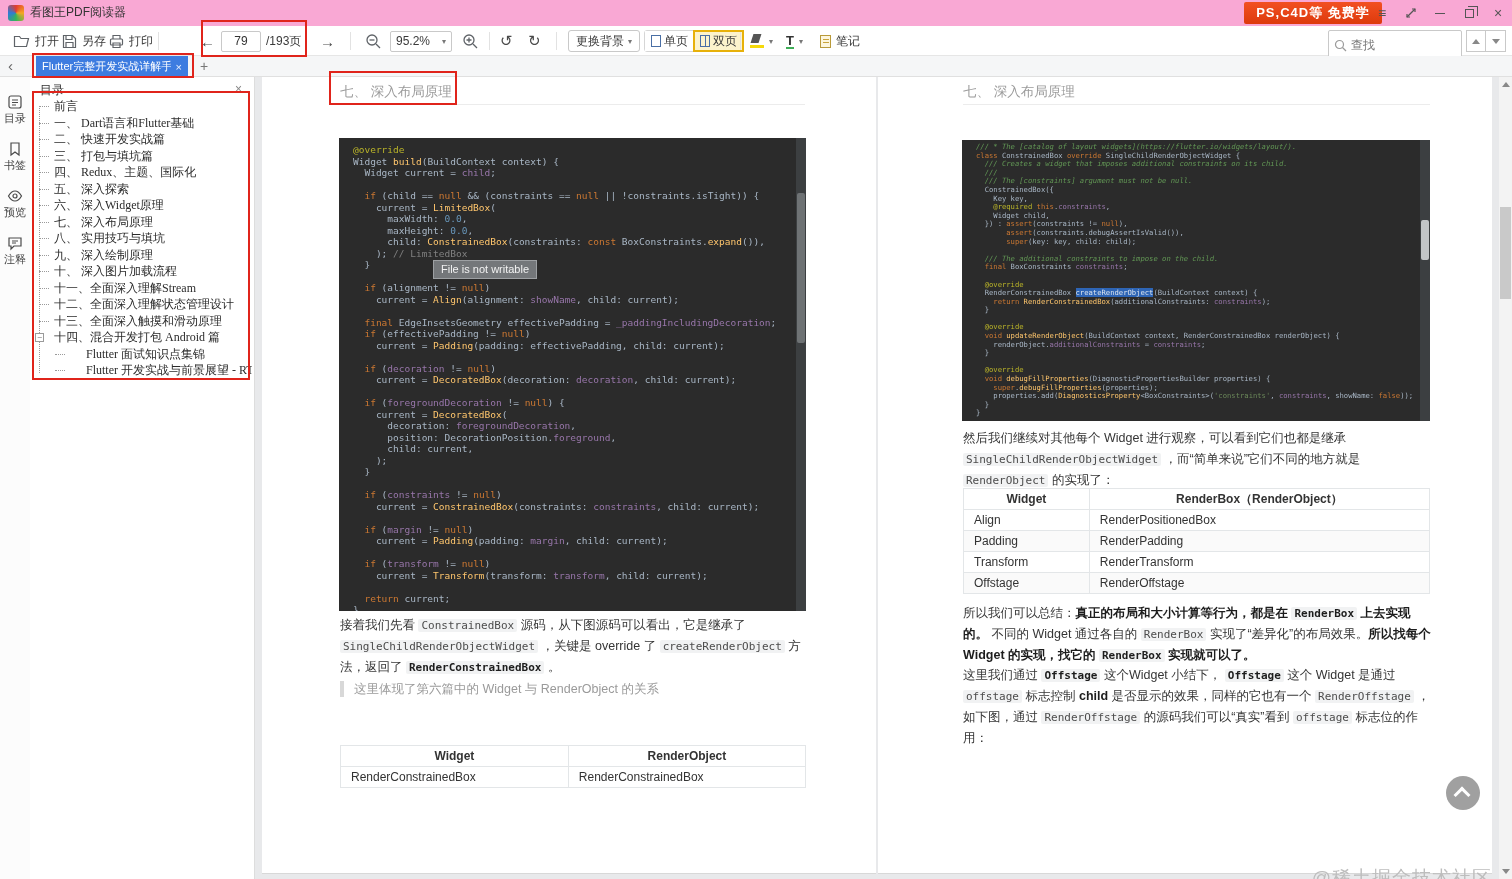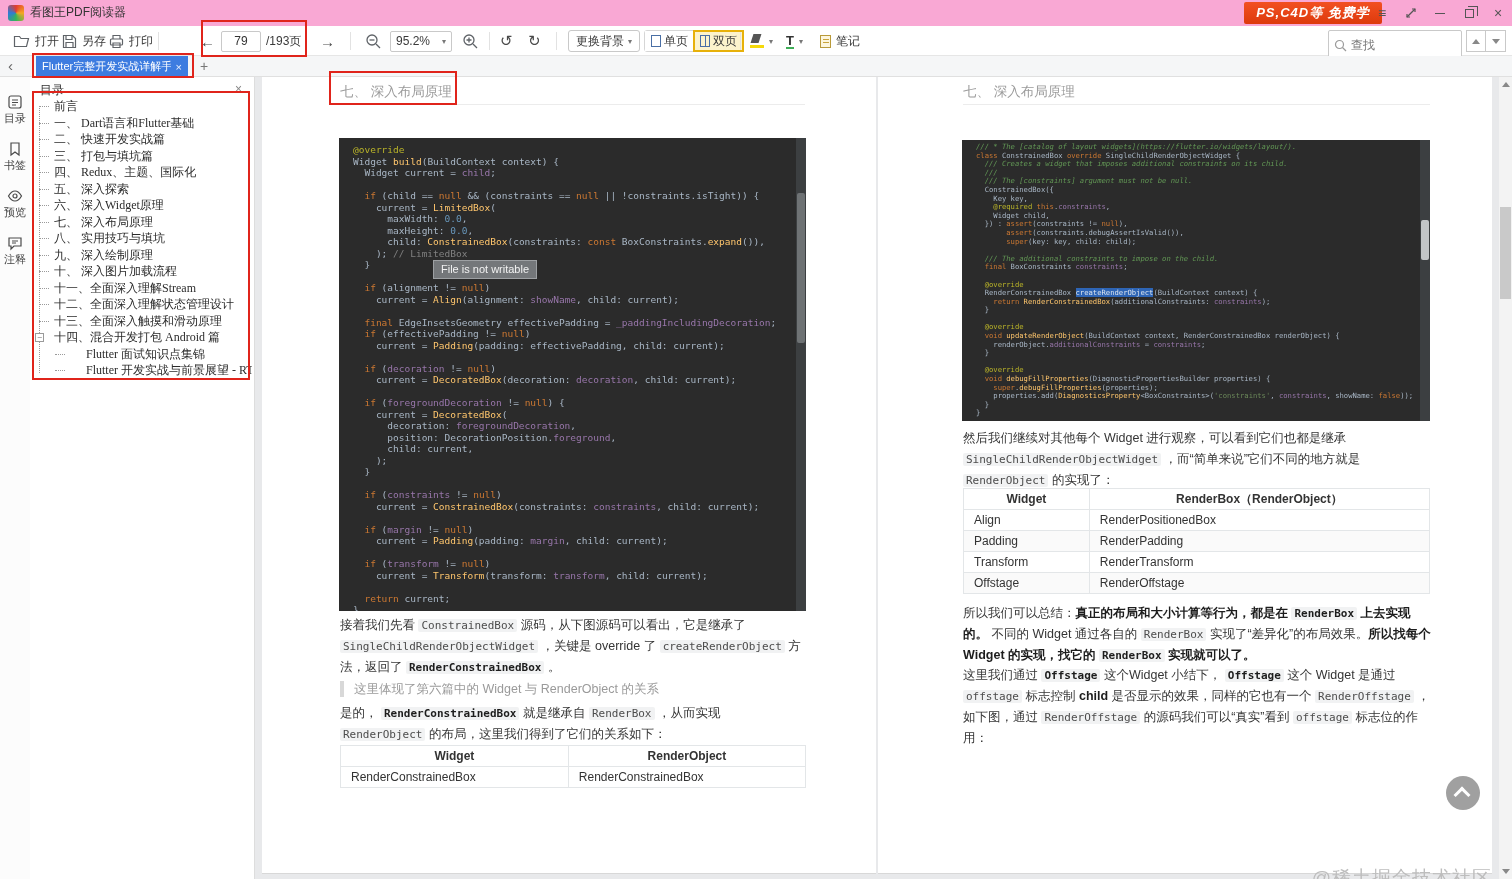--- a/index.html
+++ b/index.html
@@ -3,21 +3,21 @@
 <meta charset="utf-8">
 <style>
   * { margin:0; padding:0; box-sizing:border-box; }
   html,body { width:1512px; height:879px; overflow:hidden; }
   body { font-family:"Liberation Sans","DejaVu Sans",sans-serif; background:#e8e9eb; position:relative; font-size:12px; color:#333; }
 
   
   #titlebar { position:absolute; left:0; top:0; width:1512px; height:26px; background:#f9a8d4; }
   .app-id { position:absolute; left:8px; top:4px; display:flex; align-items:center; gap:6px; font-size:12px; color:#333; }
   .app-icon { width:16px; height:16px; border-radius:3px; background:conic-gradient(#e23b2e,#f5a623,#35b558,#2f7bd9,#e23b2e); display:inline-block; }
-  .promo { position:absolute; left:1244px; top:2px; width:138px; height:22px; background:linear-gradient(#f25022,#dd3a0c); color:#fff; font-weight:bold; font-size:13px; text-align:center; line-height:22px; border-radius:2px; letter-spacing:1px;font-style:italic; }
+  .promo { position:absolute; left:1244px; top:2px; width:138px; height:22px; background:linear-gradient(#f25022,#dd3a0c); color:#fff; font-weight:bold; font-size:13px; text-align:center; line-height:22px; border-radius:2px; letter-spacing:1px; }
   .win-ctrls { position:absolute; right:4px; top:0; height:26px; display:flex; align-items:center; gap:9px; color:#555; }
   .win-btn { width:20px; height:20px; display:flex; align-items:center; justify-content:center; font-size:14px; cursor:default; }
   .ico-min { width:10px; height:0; border-top:1px solid #555; display:block; }
   .ico-restore { width:9px; height:9px; border:1px solid #555; position:relative; display:block; }
   .ico-restore:before { content:""; position:absolute; left:2px; top:-4px; width:9px; height:9px; border:1px solid #555; border-bottom:none; border-left:none; }
 
   
   #toolbar { position:absolute; left:0; top:26px; width:1512px; height:30px; background:#ffffff; border-bottom:1px solid #e6e6e6; }
   .tb { position:absolute; top:0; height:30px; display:flex; align-items:center; gap:5px; font-size:12px; color:#3a3a3a; }
   .tb svg { display:block; }
@@ -398,21 +398,20 @@
           <div class="cl"> </div>
           <div class="cl"><span class="c-kw">  return</span><span class="c-p"> current;</span></div>
           <div class="cl"><span class="c-p">}</span></div>
         </div>
       <div class="code-sb">
           <span class="thumb" style="top:55px; height:150px;"></span>
         </div>
     </div>
     <div class="para" style="left:78px; top:538px; width:466px;"><span class="seg-p">接着我们先看 </span><span class="seg-c">ConstrainedBox</span><span class="seg-p"> 源码，从下图源码可以看出，它是继承了 </span><span class="seg-c">SingleChildRenderObjectWidget</span><span class="seg-p"> ，关键是 override 了 </span><span class="seg-c">createRenderObject</span><span class="seg-p"> 方法，返回了 </span><strong class="seg-bc">RenderConstrainedBox</strong><span class="seg-p"> 。</span></div>
     <div class="quote" style="left:78px; top:604px; width:452px;">这里体现了第六篇中的 Widget 与 RenderObject 的关系</div>
-    <div class="para" style="left:78px; top:626px; width:466px;"><span class="seg-p">是的， </span><strong class="seg-bc">RenderConstrainedBox</strong><span class="seg-p"> 就是继承自 </span><span class="seg-c">RenderBox</span><span class="seg-p"> ，从而实现 </span><span class="seg-c">RenderObject</span><span class="seg-p"> 的布局，这里我们得到了它们的关系如下：</span></div>
     <div class="doc-tbl" id="tbl-left" style="left:78px; top:668px; width:466px;">
         <table>
           <thead>
             <tr>
               <th>Widget</th>
               <th>RenderObject</th>
             </tr>
           </thead>
           <tbody>
             <tr>

